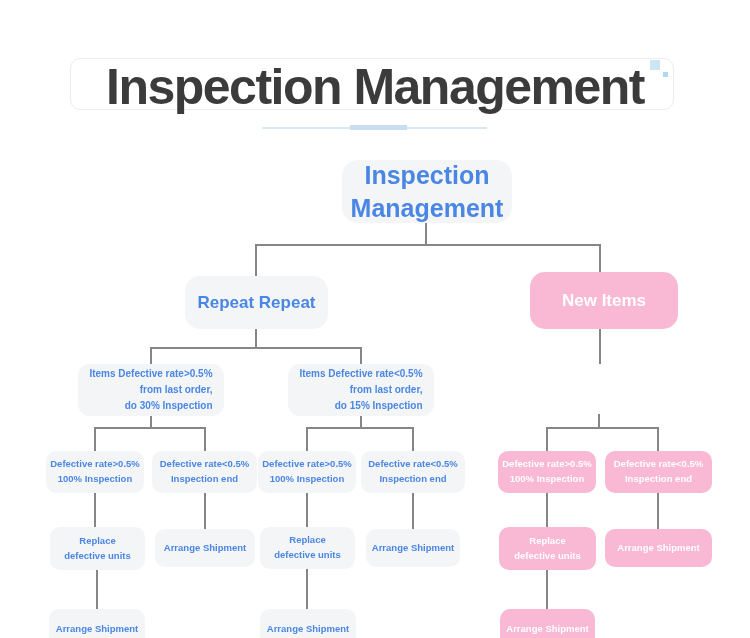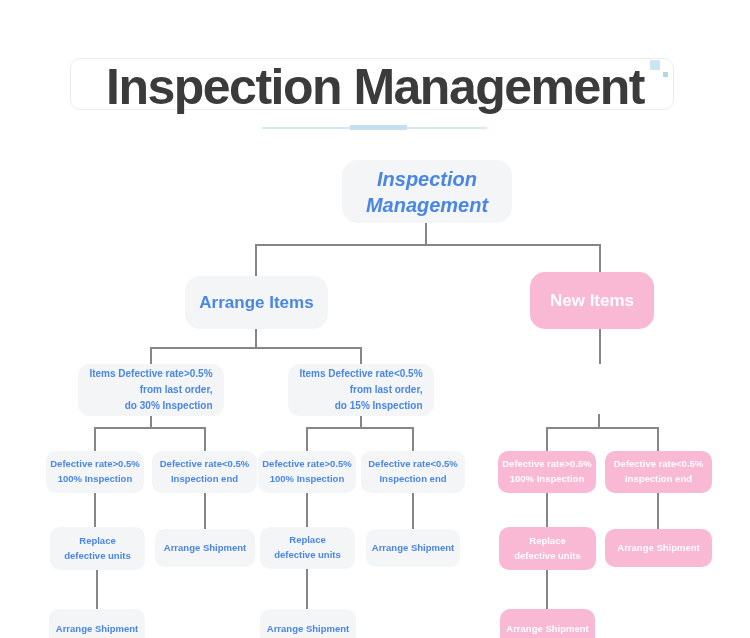--- a/index.html
+++ b/index.html
@@ -18,21 +18,21 @@
 
   
   .vl{position:absolute;width:2px;background:#868686;}
   .hl{position:absolute;height:2px;background:#868686;}
 
   
   .node{position:absolute;display:flex;align-items:center;justify-content:center;
         text-align:center;white-space:pre-line;box-sizing:border-box;padding:2px;}
   .gray{background:#f4f5f7;color:#4a86e3;}
   .pink{background:#f9b8d3;color:#ffffff;}
-  .f-root{font-size:20px;font-weight:700;border-radius:16px;line-height:1.3;font-style:italic;}
+  .f-root{font-size:25px;font-weight:700;border-radius:16px;line-height:1.3;}
   .f-branch{font-size:17px;font-weight:700;border-radius:15px;}
   .f-mid{font-size:10px;font-weight:600;border-radius:12px;line-height:1.6;text-align:right;}
   .f-sm{font-size:9.5px;font-weight:600;border-radius:10px;line-height:1.55;}
 </style>
 </head>
 <body>
 
 <div class="stage">
 
   <div class="title-card"></div>
@@ -76,22 +76,22 @@
   <div class="vl" style="left:546px;top:457px;height:34px"></div>
   <div class="vl" style="left:657px;top:457px;height:36px"></div>
 
   <div class="vl" style="left:96px;top:534px;height:39px"></div>
   <div class="vl" style="left:306px;top:533px;height:40px"></div>
   <div class="vl" style="left:546px;top:534px;height:39px"></div>
 
   <div class="node gray f-root" style="left:342px;top:124px;width:170px;height:63px">Inspection
 Management</div>
 
-  <div class="node gray f-branch" style="left:185px;top:240px;width:143px;height:53px">Arrange Items</div>
-  <div class="node pink f-branch" style="left:530px;top:236px;width:124px;height:57px">New Items</div>
+  <div class="node gray f-branch" style="left:185px;top:240px;width:143px;height:53px">Repeat Repeat</div>
+  <div class="node pink f-branch" style="left:530px;top:236px;width:148px;height:57px">New Items</div>
 
   <div class="node gray f-mid" style="left:78px;top:328px;width:146px;height:52px">Items Defective rate&gt;0.5%
 from last order,
 do 30% Inspection</div>
   <div class="node gray f-mid" style="left:288px;top:328px;width:146px;height:52px">Items Defective rate&lt;0.5%
 from last order,
 do 15% Inspection</div>
 
   <div class="node gray f-sm" style="left:46px;top:415px;width:98px;height:42px">Defective rate&gt;0.5%
 100% Inspection</div>

